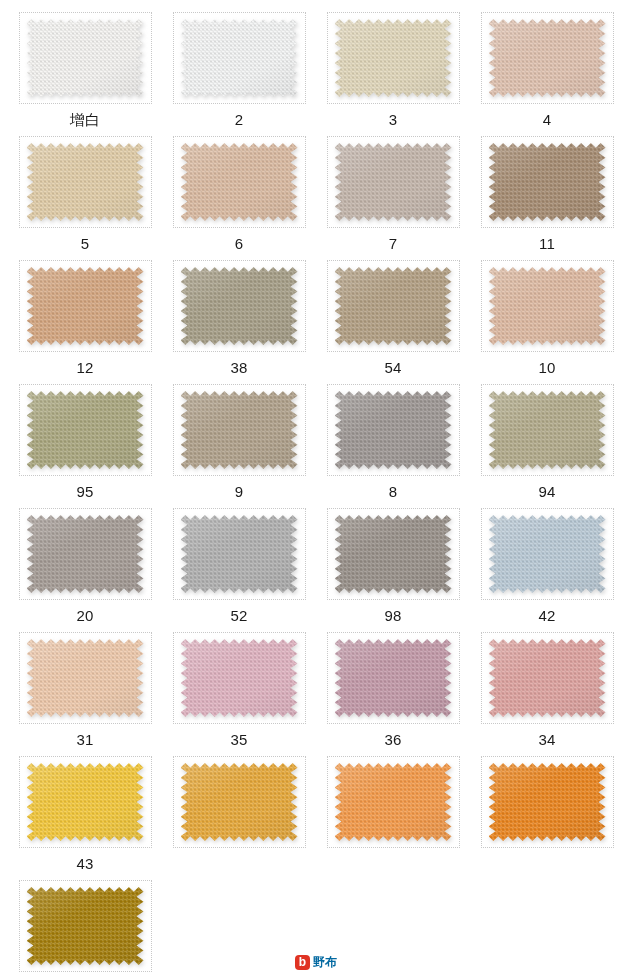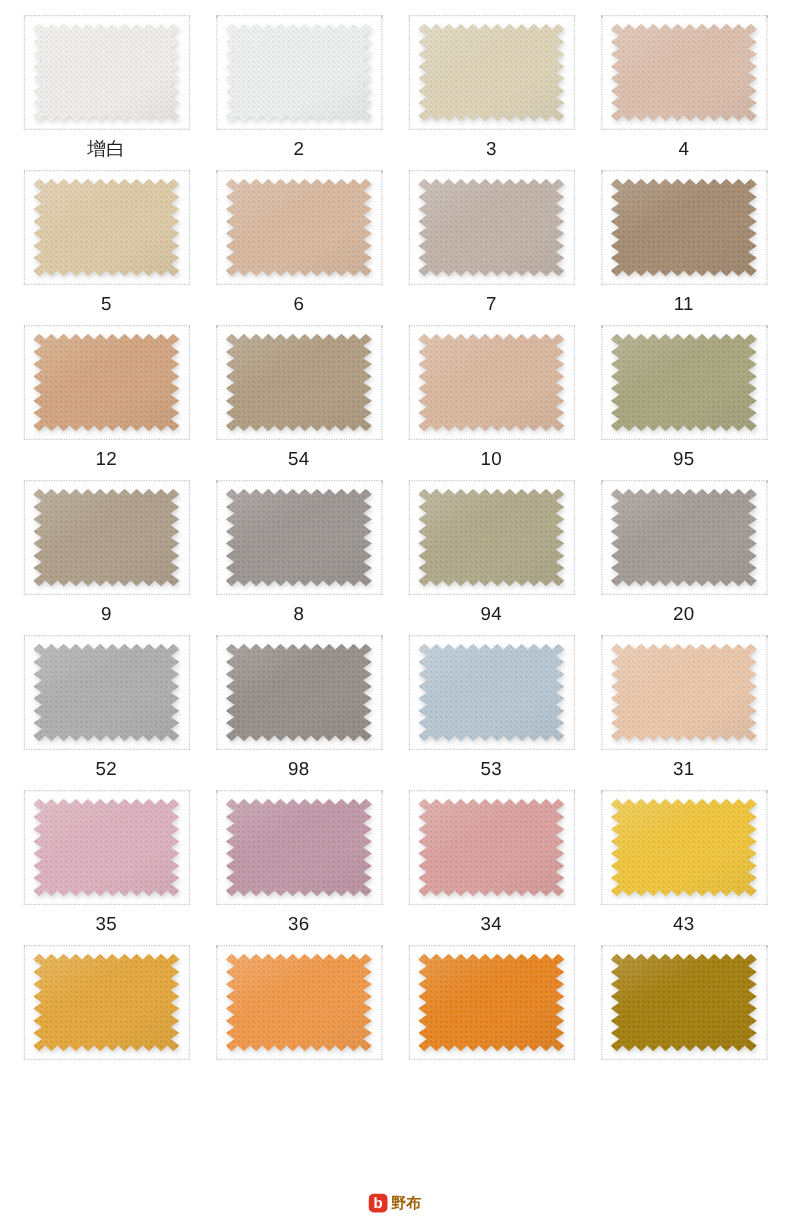--- a/index.html
+++ b/index.html
@@ -140,21 +140,21 @@
     font-size: 12px;
     font-weight: bold;
     line-height: 15px;
     text-align: center;
     font-family: "Liberation Sans", "DejaVu Sans", sans-serif;
   }
 
   .logo-text {
     font-size: 12px;
     font-weight: bold;
-    color: #a16207;
+    color: #0369a1;
     line-height: 15px;
     font-family: "DejaVu Sans", sans-serif;
   }
 </style>
 </head>
 <body>
 
 <div id="swatch-grid">
     <div class="swatch-cell">
       <div class="swatch-frame">
@@ -224,20 +224,28 @@
       <div class="swatch-frame">
         <div class="fabric">
           <div class="fabric-body" style="--c: #d7a983;"></div>
         </div>
       </div>
       <div class="swatch-label">12</div>
     </div>
     <div class="swatch-cell">
       <div class="swatch-frame">
         <div class="fabric">
+          <div class="fabric-body" style="--c: #a9a18a;"></div>
+        </div>
+      </div>
+      <div class="swatch-label">38</div>
+    </div>
+    <div class="swatch-cell">
+      <div class="swatch-frame">
+        <div class="fabric">
           <div class="fabric-body" style="--c: #b5a286;"></div>
         </div>
       </div>
       <div class="swatch-label">54</div>
     </div>
     <div class="swatch-cell">
       <div class="swatch-frame">
         <div class="fabric">
           <div class="fabric-body" style="--c: #e0bca4;"></div>
         </div>
@@ -299,21 +307,21 @@
         </div>
       </div>
       <div class="swatch-label">98</div>
     </div>
     <div class="swatch-cell">
       <div class="swatch-frame">
         <div class="fabric">
           <div class="fabric-body" style="--c: #bcccd8;"></div>
         </div>
       </div>
-      <div class="swatch-label">53</div>
+      <div class="swatch-label">42</div>
     </div>
     <div class="swatch-cell">
       <div class="swatch-frame">
         <div class="fabric">
           <div class="fabric-body" style="--c: #f0cbae;"></div>
         </div>
       </div>
       <div class="swatch-label">31</div>
     </div>
     <div class="swatch-cell">

